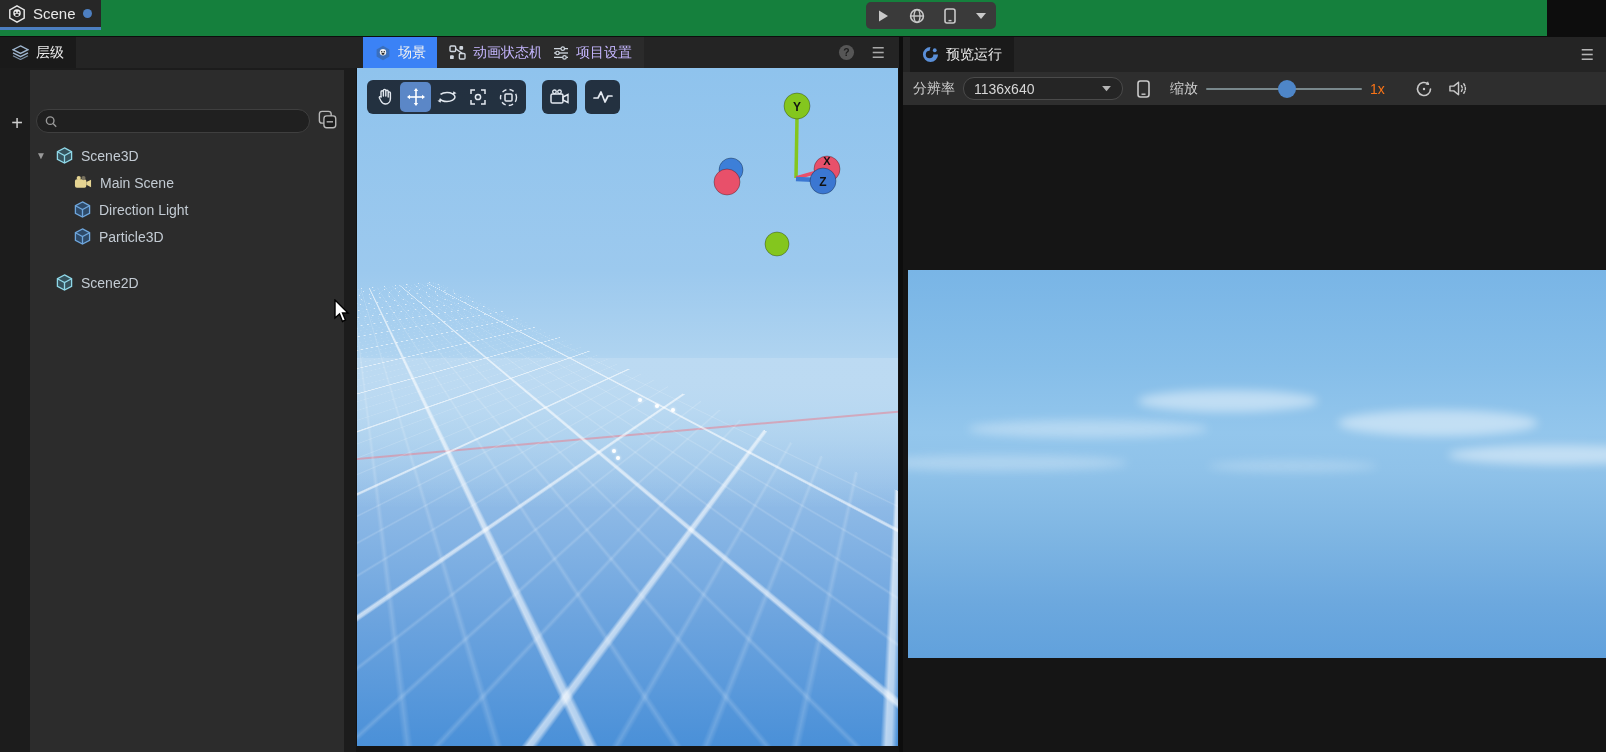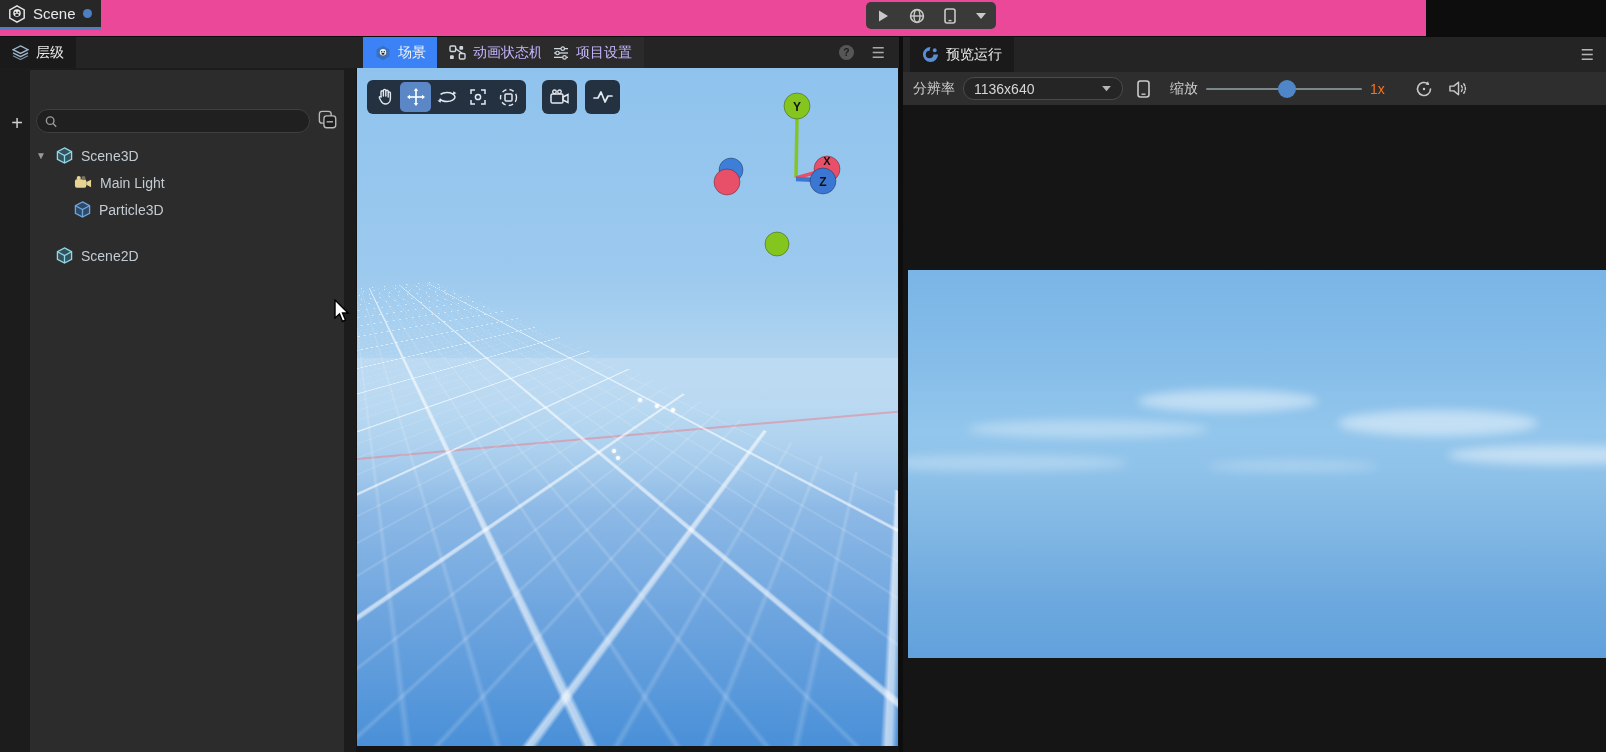--- a/index.html
+++ b/index.html
@@ -1,21 +1,21 @@
 <!DOCTYPE html>
 <html><head>
 <meta charset="utf-8">
 <style>
   * { margin:0; padding:0; box-sizing:border-box; }
   html,body { width:1606px; height:752px; overflow:hidden; background:#0d0d0d;
               font-family:"Liberation Sans", sans-serif; }
   svg { display:block; }
 
   
-  #topbar { position:absolute; left:0; top:0; width:1426px; height:36px; background:#ec4899; }
+  #topbar { position:absolute; left:0; top:0; width:1547px; height:36px; background:#15803d; }
   #scene-tab { position:absolute; left:0; top:0; width:101px; height:30px; background:#272727;
                display:flex; align-items:center; gap:7px; padding-left:8px; color:#e9e9e9;
                font-size:15px; border-bottom:3px solid #4d7fc1; }
   #scene-dot { width:9px; height:9px; border-radius:50%; background:#4d7fc1; }
   #run-controls { position:absolute; left:866px; top:2px; width:130px; height:27px; background:#3a3a3a;
                   border-radius:5px; display:flex; align-items:center; justify-content:space-around;
                   color:#c9c9c9; }
 
   
   .panel { position:absolute; top:37px; height:715px; background:#141414; }
@@ -177,23 +177,31 @@
         <span>Scene3D</span>
       </div>
 
       <div class="trow lvl1">
         <svg class="nicon" width="18" height="15" viewBox="0 0 19 15">
           <rect x="1" y="4" width="12" height="9" rx="2" fill="#e5d492"></rect>
           <polygon points="13,7 18,4.5 18,12.5 13,10" fill="#e5d492"></polygon>
           <circle cx="5" cy="2.8" r="2.2" fill="#e5d492"></circle>
           <circle cx="10" cy="2.8" r="2.2" fill="#7a7360"></circle>
         </svg>
-        <span>Main Light</span>
-      </div>
-
+        <span>Main Scene</span>
+      </div>
+
+      <div class="trow lvl1">
+        <svg class="nicon" width="17" height="17" viewBox="0 0 18 18">
+          <polygon points="9,1 16.5,5 16.5,13 9,17 1.5,13 1.5,5" fill="#2e4a68" stroke="#6ea6dc" stroke-width="1.4"></polygon>
+          <polyline points="1.5,5 9,9 16.5,5" fill="none" stroke="#6ea6dc" stroke-width="1.4"></polyline>
+          <line x1="9" y1="9" x2="9" y2="17" stroke="#6ea6dc" stroke-width="1.4"></line>
+        </svg>
+        <span>Direction Light</span>
+      </div>
 
       <div class="trow lvl1">
         <svg class="nicon" width="17" height="17" viewBox="0 0 18 18">
           <polygon points="9,1 16.5,5 16.5,13 9,17 1.5,13 1.5,5" fill="#2e4a68" stroke="#6ea6dc" stroke-width="1.4"></polygon>
           <polyline points="1.5,5 9,9 16.5,5" fill="none" stroke="#6ea6dc" stroke-width="1.4"></polyline>
           <line x1="9" y1="9" x2="9" y2="17" stroke="#6ea6dc" stroke-width="1.4"></line>
         </svg>
         <span>Particle3D</span>
       </div>
 

